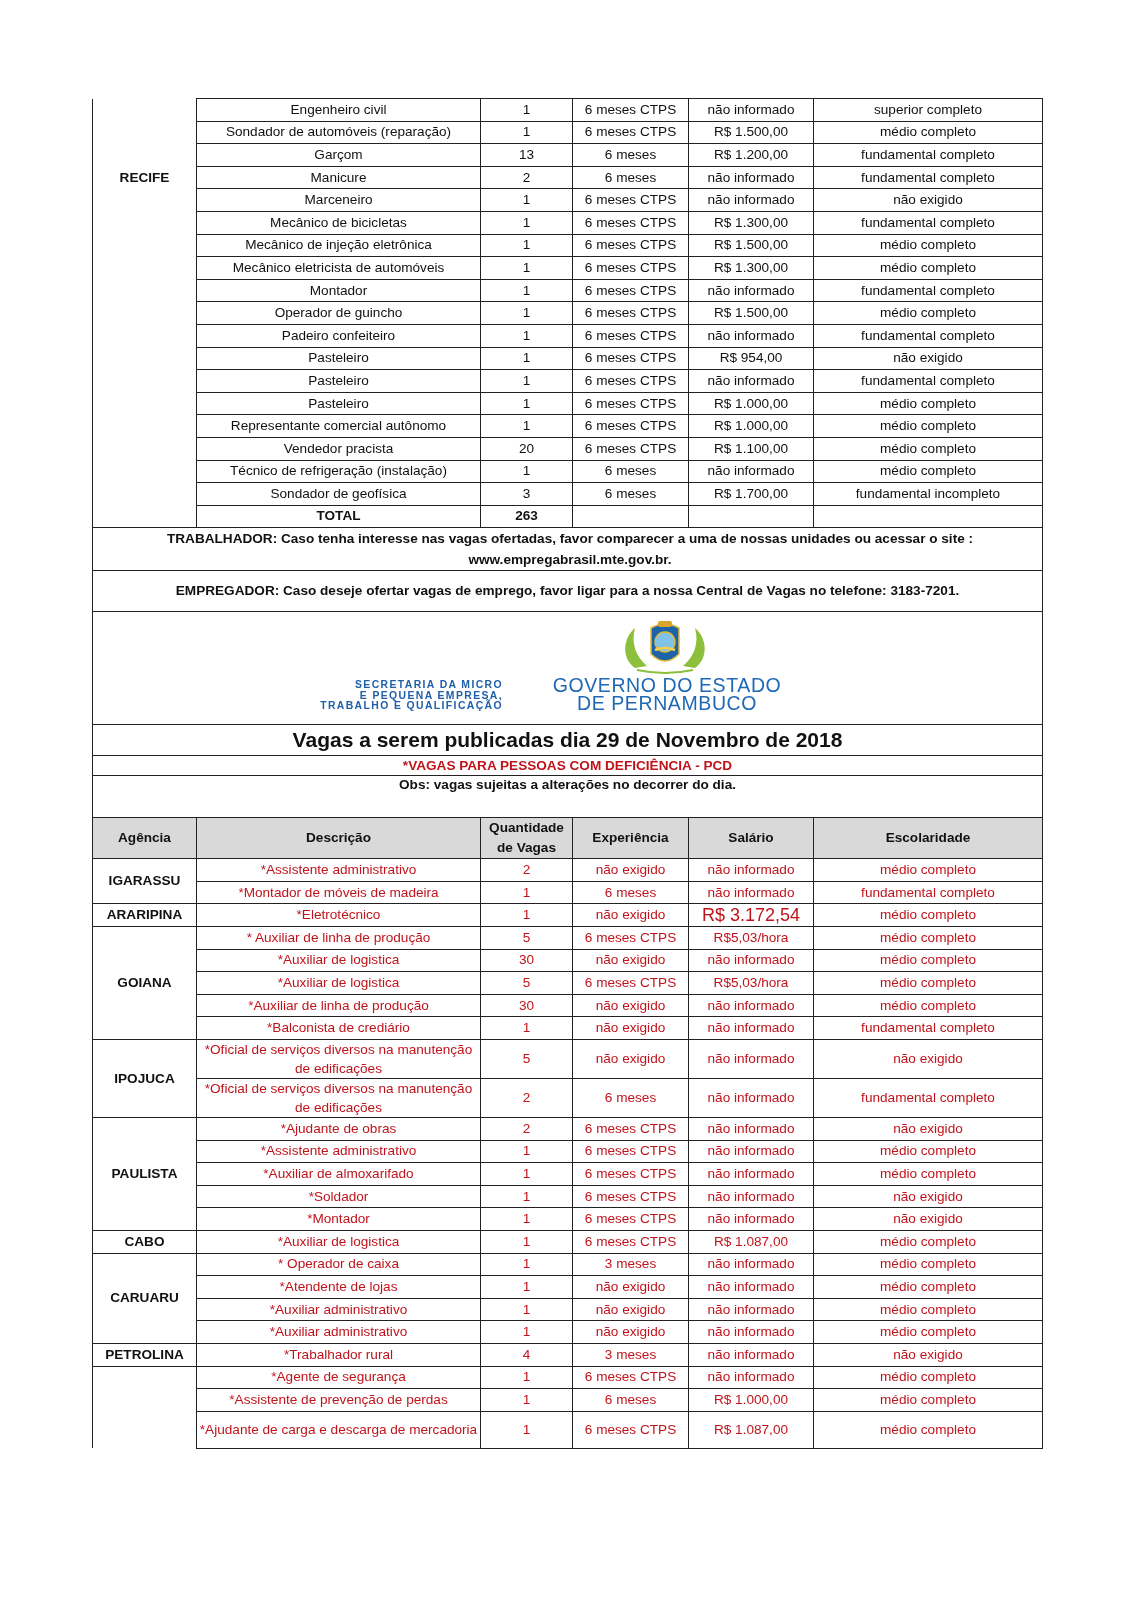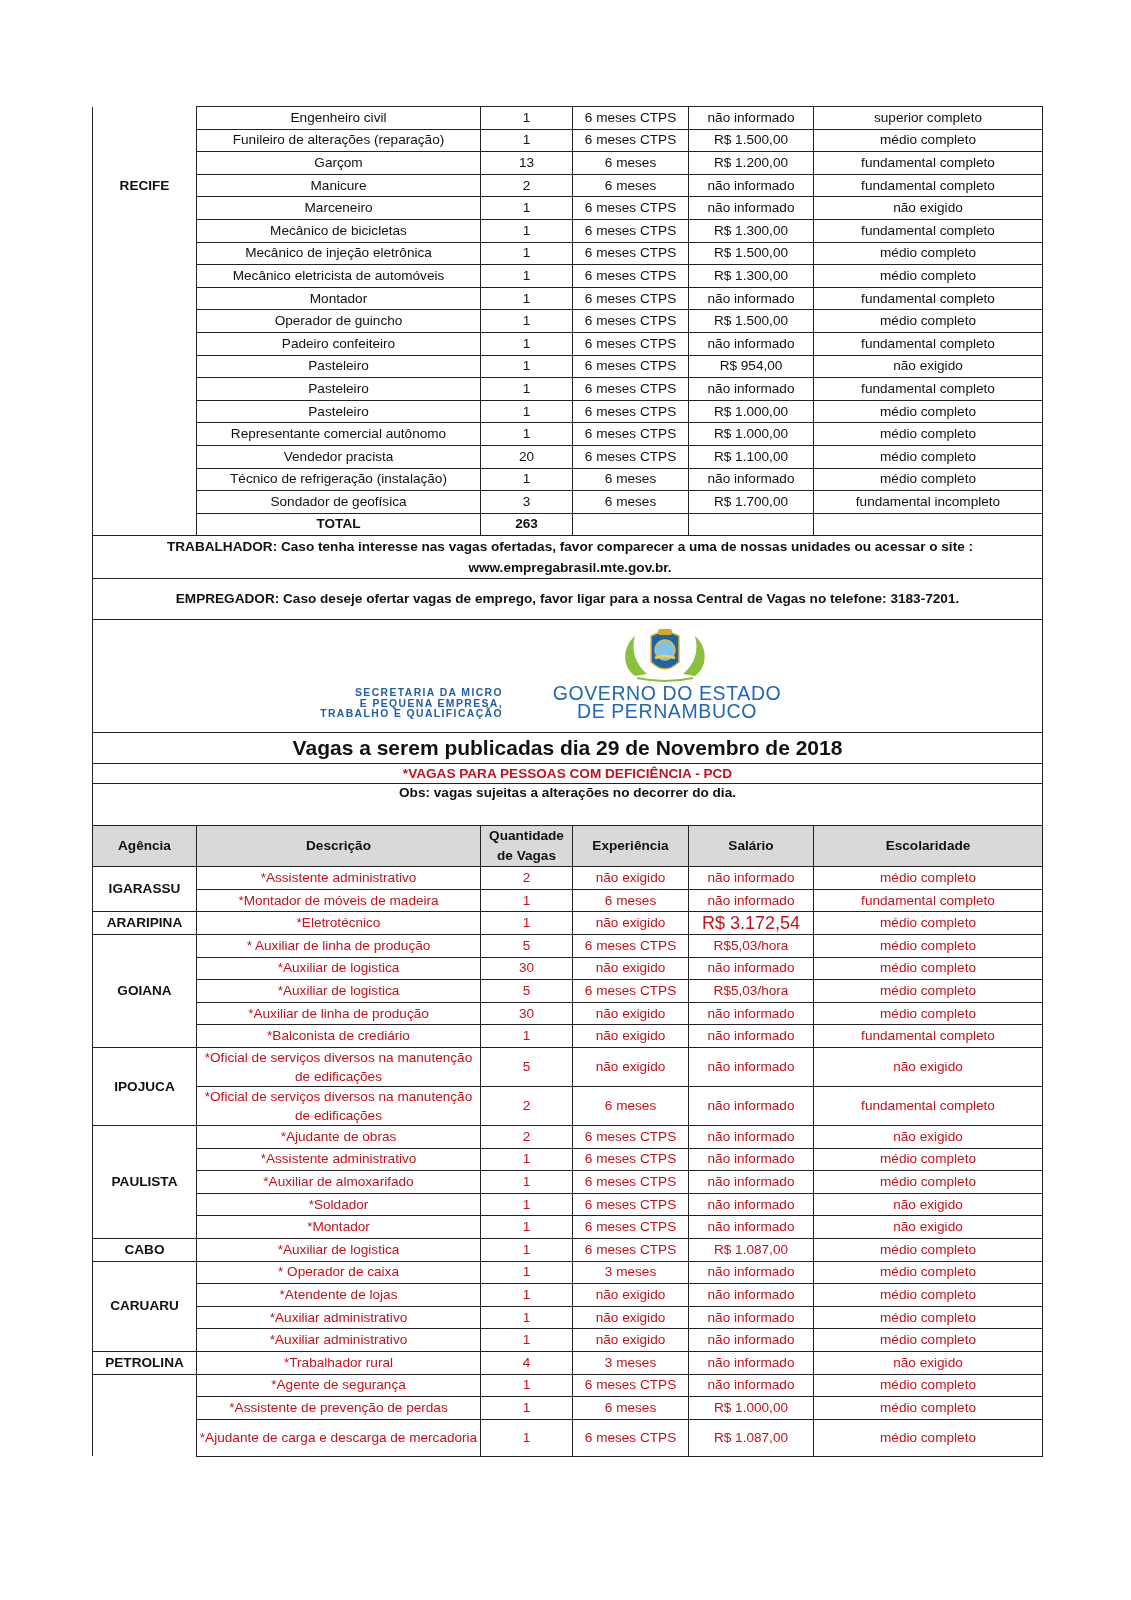--- a/index.html
+++ b/index.html
@@ -1,18 +1,18 @@
 <!DOCTYPE html>
 <html><head>
 <meta charset="utf-8">
 <style>
   html, body { margin: 0; padding: 0; background: #ffffff; }
   body { width: 1131px; height: 1600px; position: relative; overflow: hidden;
          font-family: "Liberation Sans", "DejaVu Sans", sans-serif; color: #111; }
-  .page { position: absolute; left: 92px; top: 106px; width: 950px; }
+  .page { position: absolute; left: 92px; top: 98px; width: 950px; }
   table { border-collapse: collapse; width: 950px; table-layout: fixed; }
   td { border: 1.6px solid #222; text-align: center; padding: 0 2px; font-size: 13.6px;
        height: 21.6px; line-height: 16px; white-space: nowrap; overflow: hidden; }
   td.ag { border-top: none; border-bottom: none; border-left: 1.6px solid #222; font-weight: bold;
           font-size: 13.6px; }
   td.agb { font-weight: bold; font-size: 13.6px; }
   .red td.v { color: #c0141c; }
   .wrap { white-space: normal; line-height: 21px; }
   .notice td { font-weight: bold; font-size: 13.6px; border-left: 1.6px solid #222; border-right: 1.6px solid #222; }
   .hdr td { background: #d9d9d9; font-weight: bold; font-size: 13.6px; }
@@ -44,21 +44,21 @@
         <tr>
           <td class="ag" rowspan="1"></td>
           <td class="v">Engenheiro civil</td>
           <td class="v">1</td>
           <td class="v">6 meses CTPS</td>
           <td class="v">não informado</td>
           <td class="v">superior completo</td>
         </tr>
         <tr>
           <td class="ag"></td>
-          <td class="v">Funileiro de alterações (reparação)</td>
+          <td class="v">Sondador de automóveis (reparação)</td>
           <td class="v">1</td>
           <td class="v">6 meses CTPS</td>
           <td class="v">R$ 1.500,00</td>
           <td class="v">médio completo</td>
         </tr>
         <tr>
           <td class="ag"></td>
           <td class="v">Garçom</td>
           <td class="v">13</td>
           <td class="v">6 meses</td>

